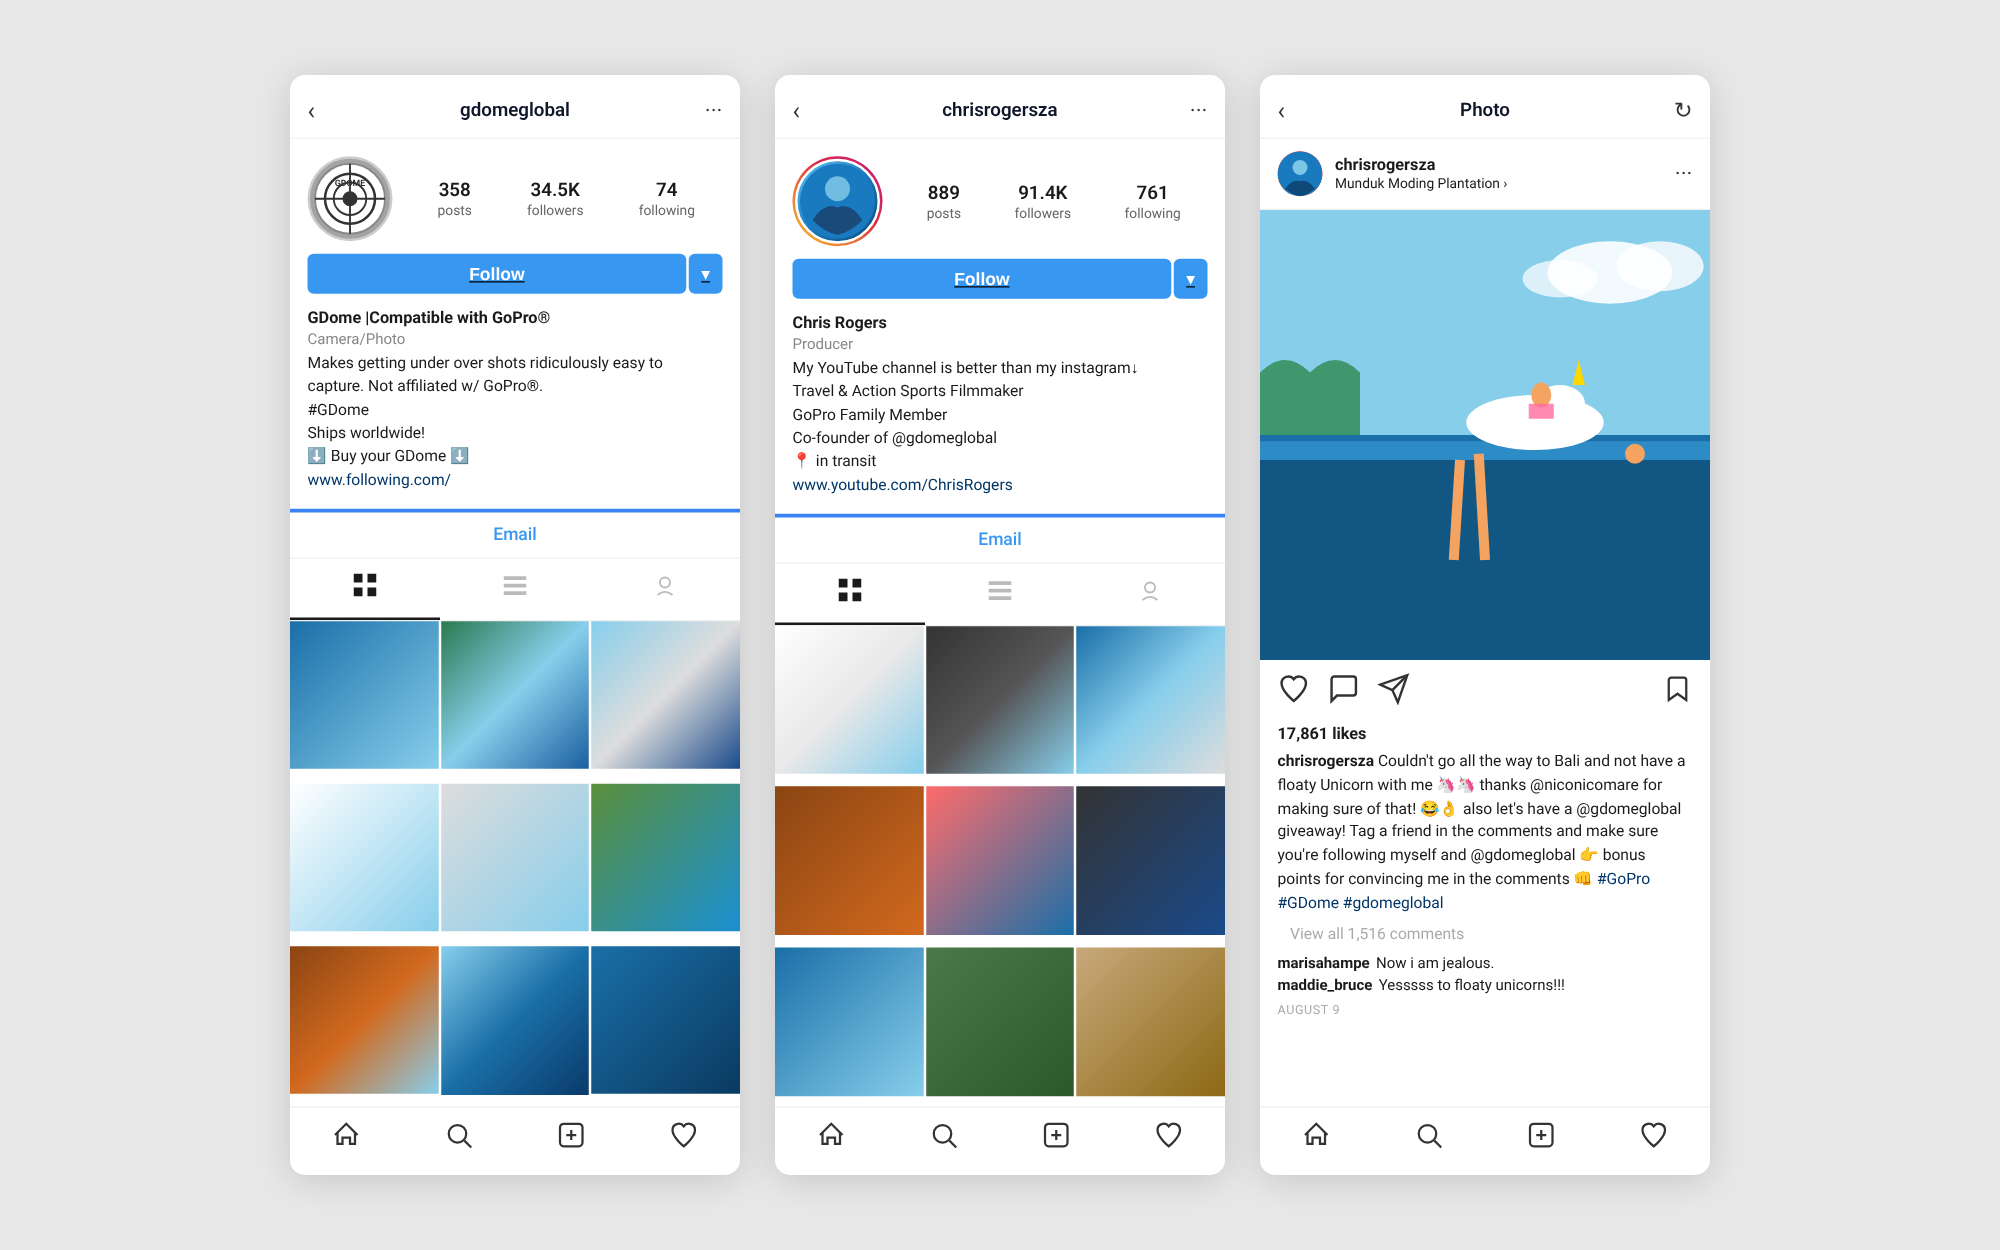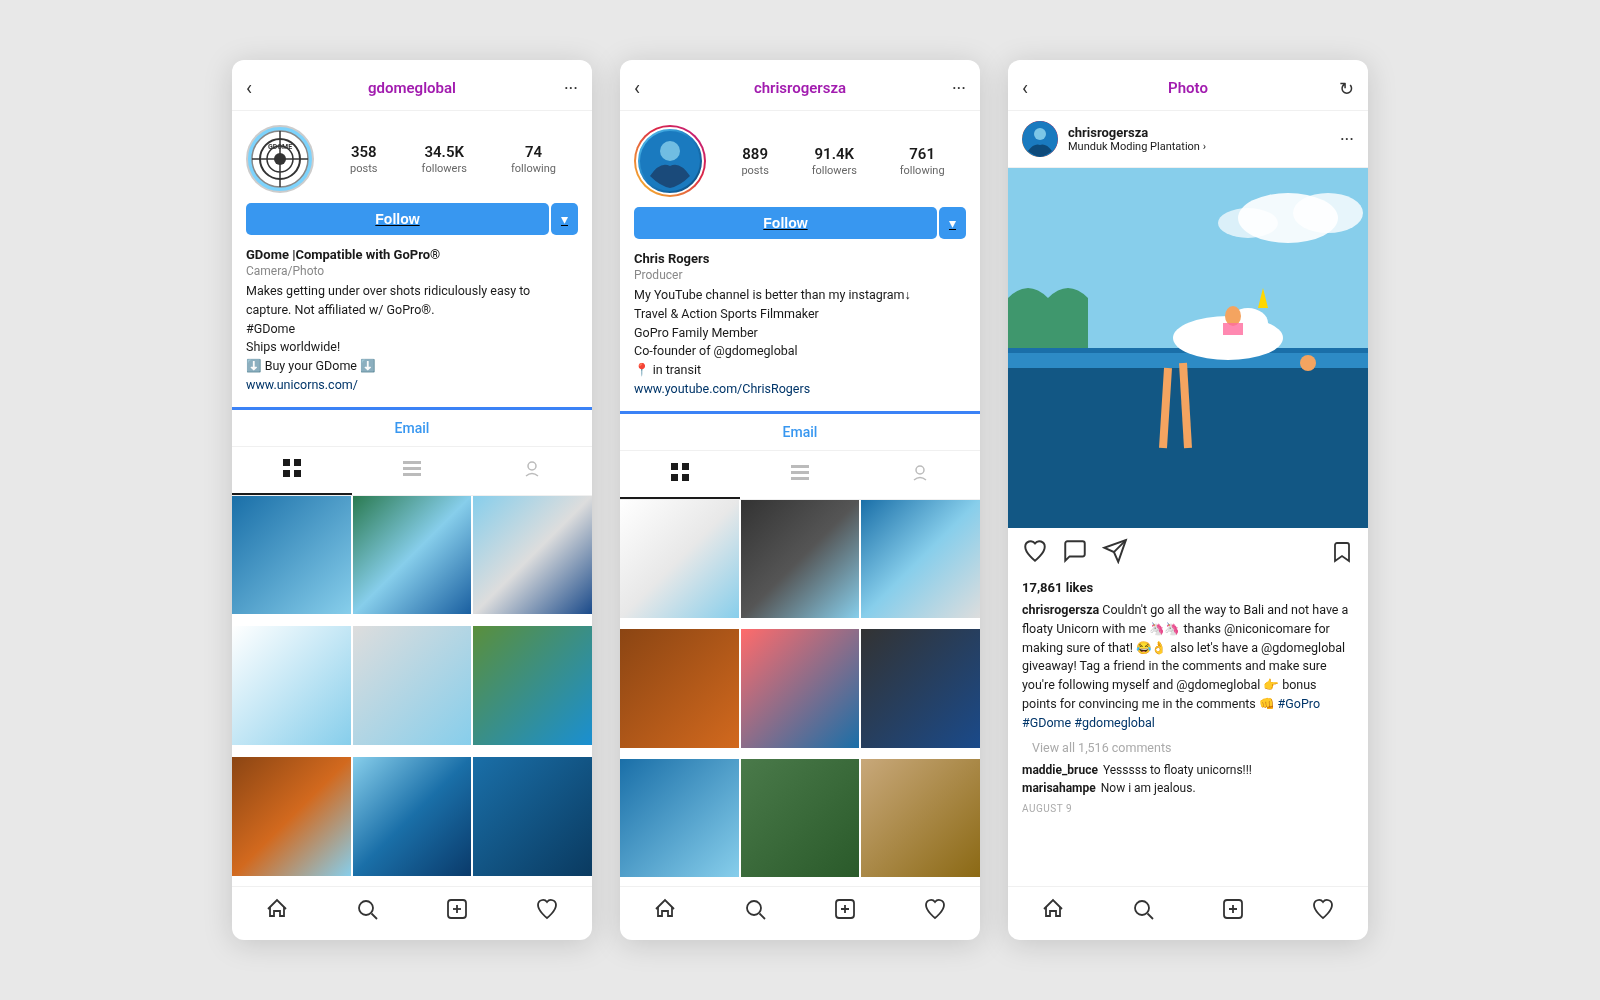--- a/index.html
+++ b/index.html
@@ -38,21 +38,21 @@
     }
     .phone-header .back-btn {
       font-size: 20px;
       color: #333;
       cursor: pointer;
       width: 28px;
     }
     .phone-header .title {
       font-size: 15px;
       font-weight: 600;
-      color: #a21caf;
+      color: #0f172a;
       flex: 1;
       text-align: center;
     }
     .phone-header .more-btn {
       font-size: 18px;
       color: #333;
       cursor: pointer;
       width: 28px;
       text-align: right;
     }
@@ -295,21 +295,21 @@
       text-transform: uppercase;
       letter-spacing: 0.5px;
     }
 
     
     .gdome-avatar {
       width: 68px;
       height: 68px;
       border-radius: 50%;
       border: 2px solid #ccc;
-      background: #7dd3fc;
+      background: #a3a3a3;
       display: flex;
       align-items: center;
       justify-content: center;
     }
 
     
     .chris-avatar-wrap {
       width: 72px;
       height: 72px;
       border-radius: 50%;
@@ -391,21 +391,21 @@
     </div>
 
     <div class="follow-row">
       <button class="follow-btn">Follow</button>
       <button class="dropdown-btn">▾</button>
     </div>
 
     <div class="bio">
       <div class="name">GDome |Compatible with GoPro®</div>
       <div class="category">Camera/Photo</div>
-      <div class="desc">Makes getting under over shots ridiculously easy to capture. Not affiliated w/ GoPro®.<br>#GDome<br>Ships worldwide!<br>⬇️ Buy your GDome ⬇️<br><span class="link">www.unicorns.com/</span></div>
+      <div class="desc">Makes getting under over shots ridiculously easy to capture. Not affiliated w/ GoPro®.<br>#GDome<br>Ships worldwide!<br>⬇️ Buy your GDome ⬇️<br><span class="link">www.following.com/</span></div>
     </div>
 
     <div class="email-row">Email</div>
 
     <div class="tabs">
       <div class="tab active">
         <svg width="20" height="20" viewBox="0 0 20 20">
             <rect x="1" y="1" width="7" height="7" fill="#1a1a1a"></rect>
             <rect x="12" y="1" width="7" height="7" fill="#1a1a1a"></rect>
             <rect x="1" y="12" width="7" height="7" fill="#1a1a1a"></rect>
@@ -660,26 +660,26 @@
     <div class="likes">17,861 likes</div>
 
     <div class="caption">
       <span class="cap-user">chrisrogersza</span>
       <span> Couldn't go all the way to Bali and not have a floaty Unicorn with me 🦄🦄 thanks @niconicomare for making sure of that! 😂👌 also let's have a @gdomeglobal giveaway! Tag a friend in the comments and make sure you're following myself and @gdomeglobal 👉 bonus points for convincing me in the comments 👊 <span class="hashtag">#GoPro</span> <span class="hashtag">#GDome</span> <span class="hashtag">#gdomeglobal</span></span>
     </div>
 
     <div class="view-comments">View all 1,516 comments</div>
 
     <div class="comment-row">
+      <span class="comment-user">marisahampe</span>
+      <span> Now i am jealous.</span>
+    </div>
+    <div class="comment-row">
       <span class="comment-user">maddie_bruce</span>
       <span> Yesssss to floaty unicorns!!!</span>
-    </div>
-    <div class="comment-row">
-      <span class="comment-user">marisahampe</span>
-      <span> Now i am jealous.</span>
     </div>
 
     <div class="date-label">AUGUST 9</div>
 
     <div class="bottom-nav">
       <div class="nav-item">
         <svg width="24" height="24" viewBox="0 0 24 24" fill="none" stroke="#333" stroke-width="1.8">
             <path d="M3 12L12 3l9 9"></path>
             <path d="M5 10v9h4v-5h6v5h4v-9"></path>
           </svg>

